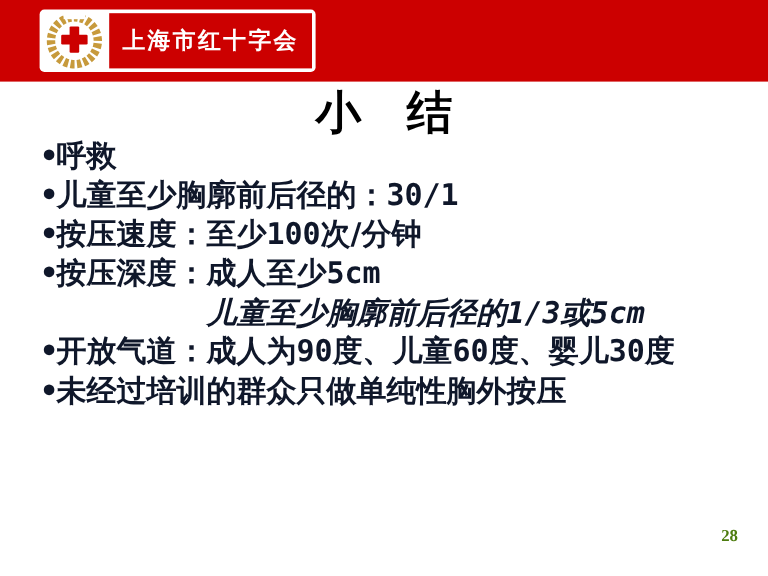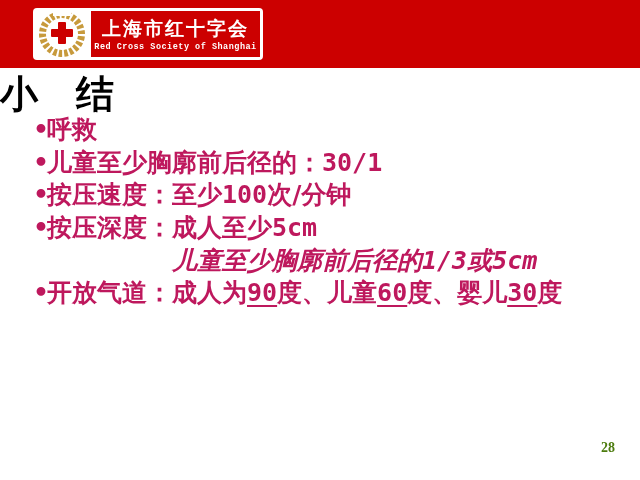--- a/index.html
+++ b/index.html
@@ -23,33 +23,33 @@
     color:#ffffff; font-weight:bold; font-size:19px; letter-spacing:2px;
     text-align:center; white-space:nowrap; line-height:24px;
   }
   .logo-en {
     color:#ffffff; font-weight:bold; font-size:8.5px; letter-spacing:0.5px;
     font-family:"Liberation Mono","DejaVu Sans Mono",monospace;
     text-align:center; white-space:nowrap; margin-top:2px;
   }
   
   .title {
-    position:absolute; top:72px; left:0; width:640px; text-align:left;
+    position:absolute; top:72px; left:0; width:640px; text-align:center;
     font-size:38px; font-weight:bold; color:#000; line-height:44px;
   }
   
   .content { position:absolute; top:114px; left:33px; width:600px; }
   .line {
-    font-size:25px; font-weight:bold; color:#be185d;
+    font-size:25px; font-weight:bold; color:#0f172a;
     line-height:32.7px; height:32.7px; white-space:nowrap;
   }
   .bullet { display:inline-block; width:14px; }
   .indent { padding-left:139px;font-style:italic; }
   .mono { font-family:"DejaVu Sans Mono","Liberation Mono",monospace; }
-  .u { text-decoration:underline; text-decoration-thickness:2px; text-underline-offset:4px;margin-top:36px; }
+  .u { text-decoration-thickness:2px; text-underline-offset:4px;margin-top:36px; }
   
   .page-number {
     position:absolute; right:25px; bottom:24px;
     font-family:"Liberation Serif","DejaVu Serif",serif;
     font-weight:bold; font-size:14px; color:#4d7c0f;
   }
 </style>
 </head>
 <body>
 
@@ -62,21 +62,20 @@
         <circle cx="28" cy="25" r="19.5" fill="none" stroke-width="7" stroke-dasharray="3.5 2" transform="rotate(8 28 25)" stroke="#C79A3C"></circle>
         <rect x="19" y="0" width="18" height="7" fill="#ffffff"></rect>
 
         <circle cx="28" cy="24" r="13.5" fill="#ffffff"></circle>
 
         <rect x="24" y="13" width="8" height="22" rx="1" fill="#CC0000"></rect>
         <rect x="17" y="20" width="22" height="8" rx="1" fill="#CC0000"></rect>
       </svg>
       <div class="logo-panel">
         <div class="logo-cn">上海市红十字会</div>
-        <div class="logo-en">Red Cross Society of Shanghai</div>
       </div>
     </div>
   </div>
 
   <div class="title">小　结</div>
 
   <div class="content">
 
     <div class="line">
       <span class="bullet">•</span><span>呼救</span>
@@ -98,18 +97,21 @@
       <span>儿童至少胸廓前后径的</span><span class="mono">1/3</span><span>或</span><span class="mono">5cm</span>
     </div>
 
 
 
     <div class="line">
       <span class="bullet">•</span><span>开放气道：成人为</span><span class="mono u">90</span><span>度、儿童</span><span class="mono u">60</span><span>度、婴儿</span><span class="mono u">30</span><span>度</span>
     </div>
 
 
+    <div class="line">
+      <span class="bullet">•</span><span>未经过培训的群众只做单纯性胸外按压</span>
+    </div>
 
   </div>
 
   <div class="page-number">28</div>
 
 </div>
 
 </body></html>

